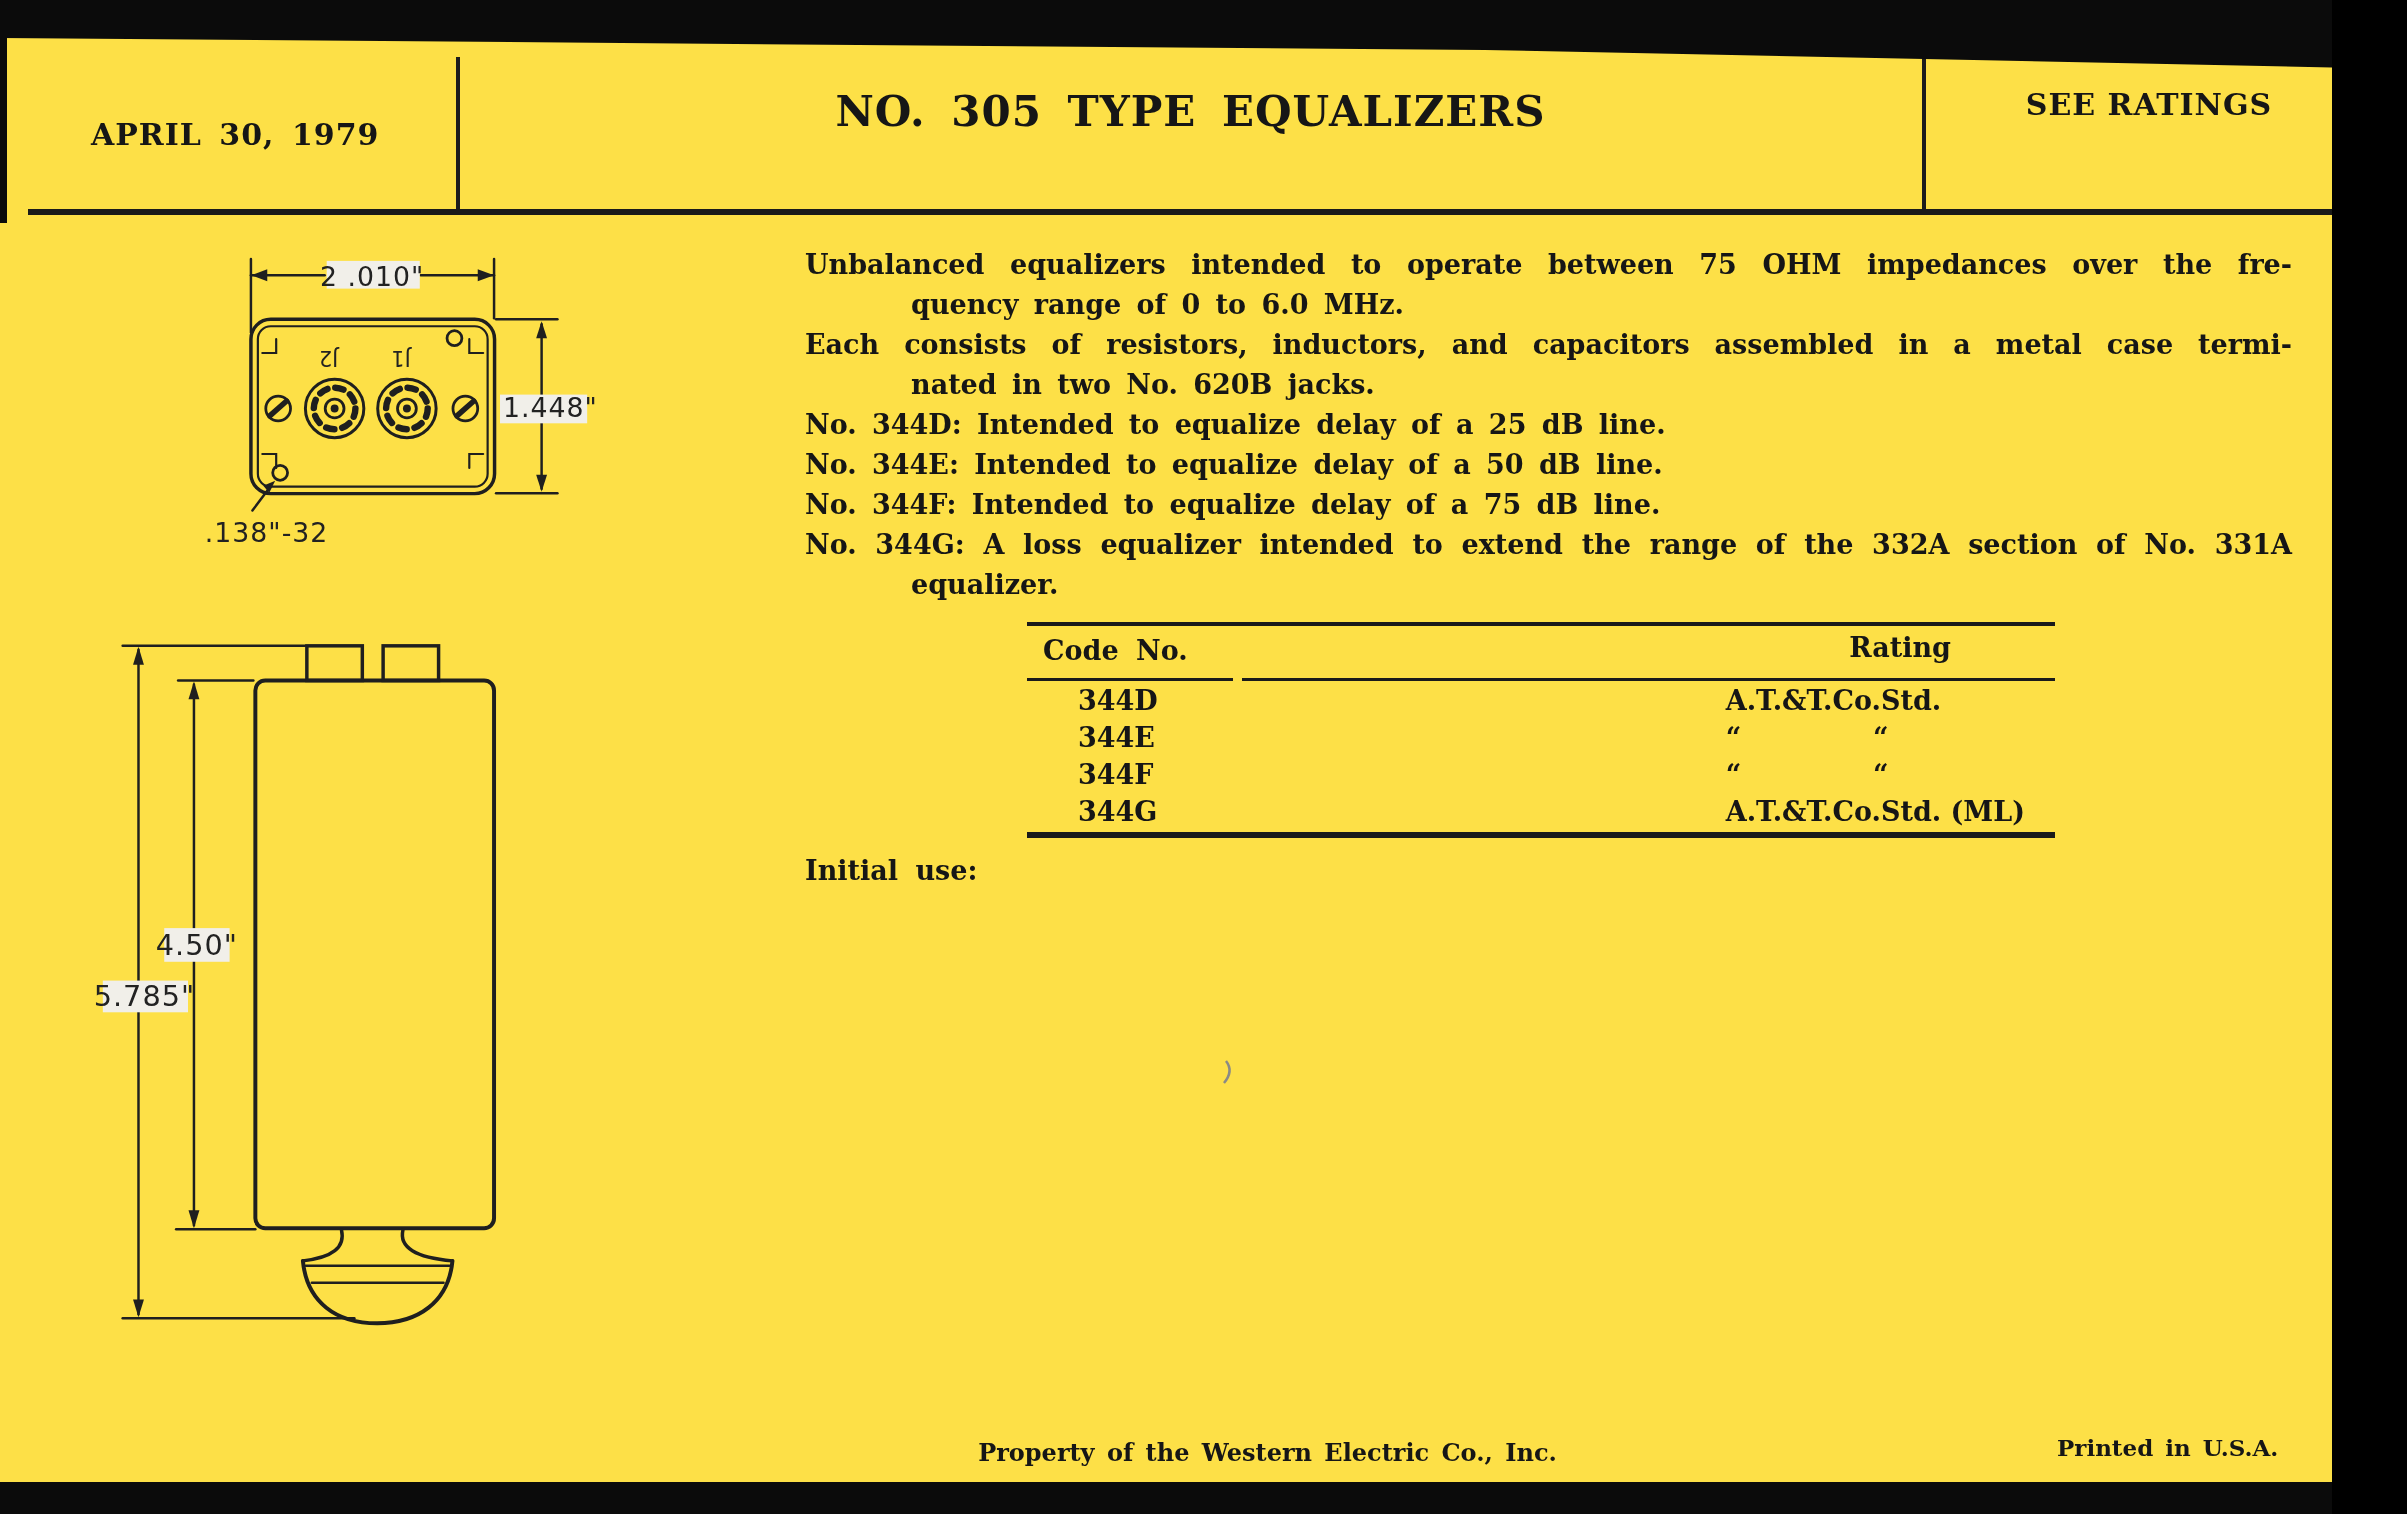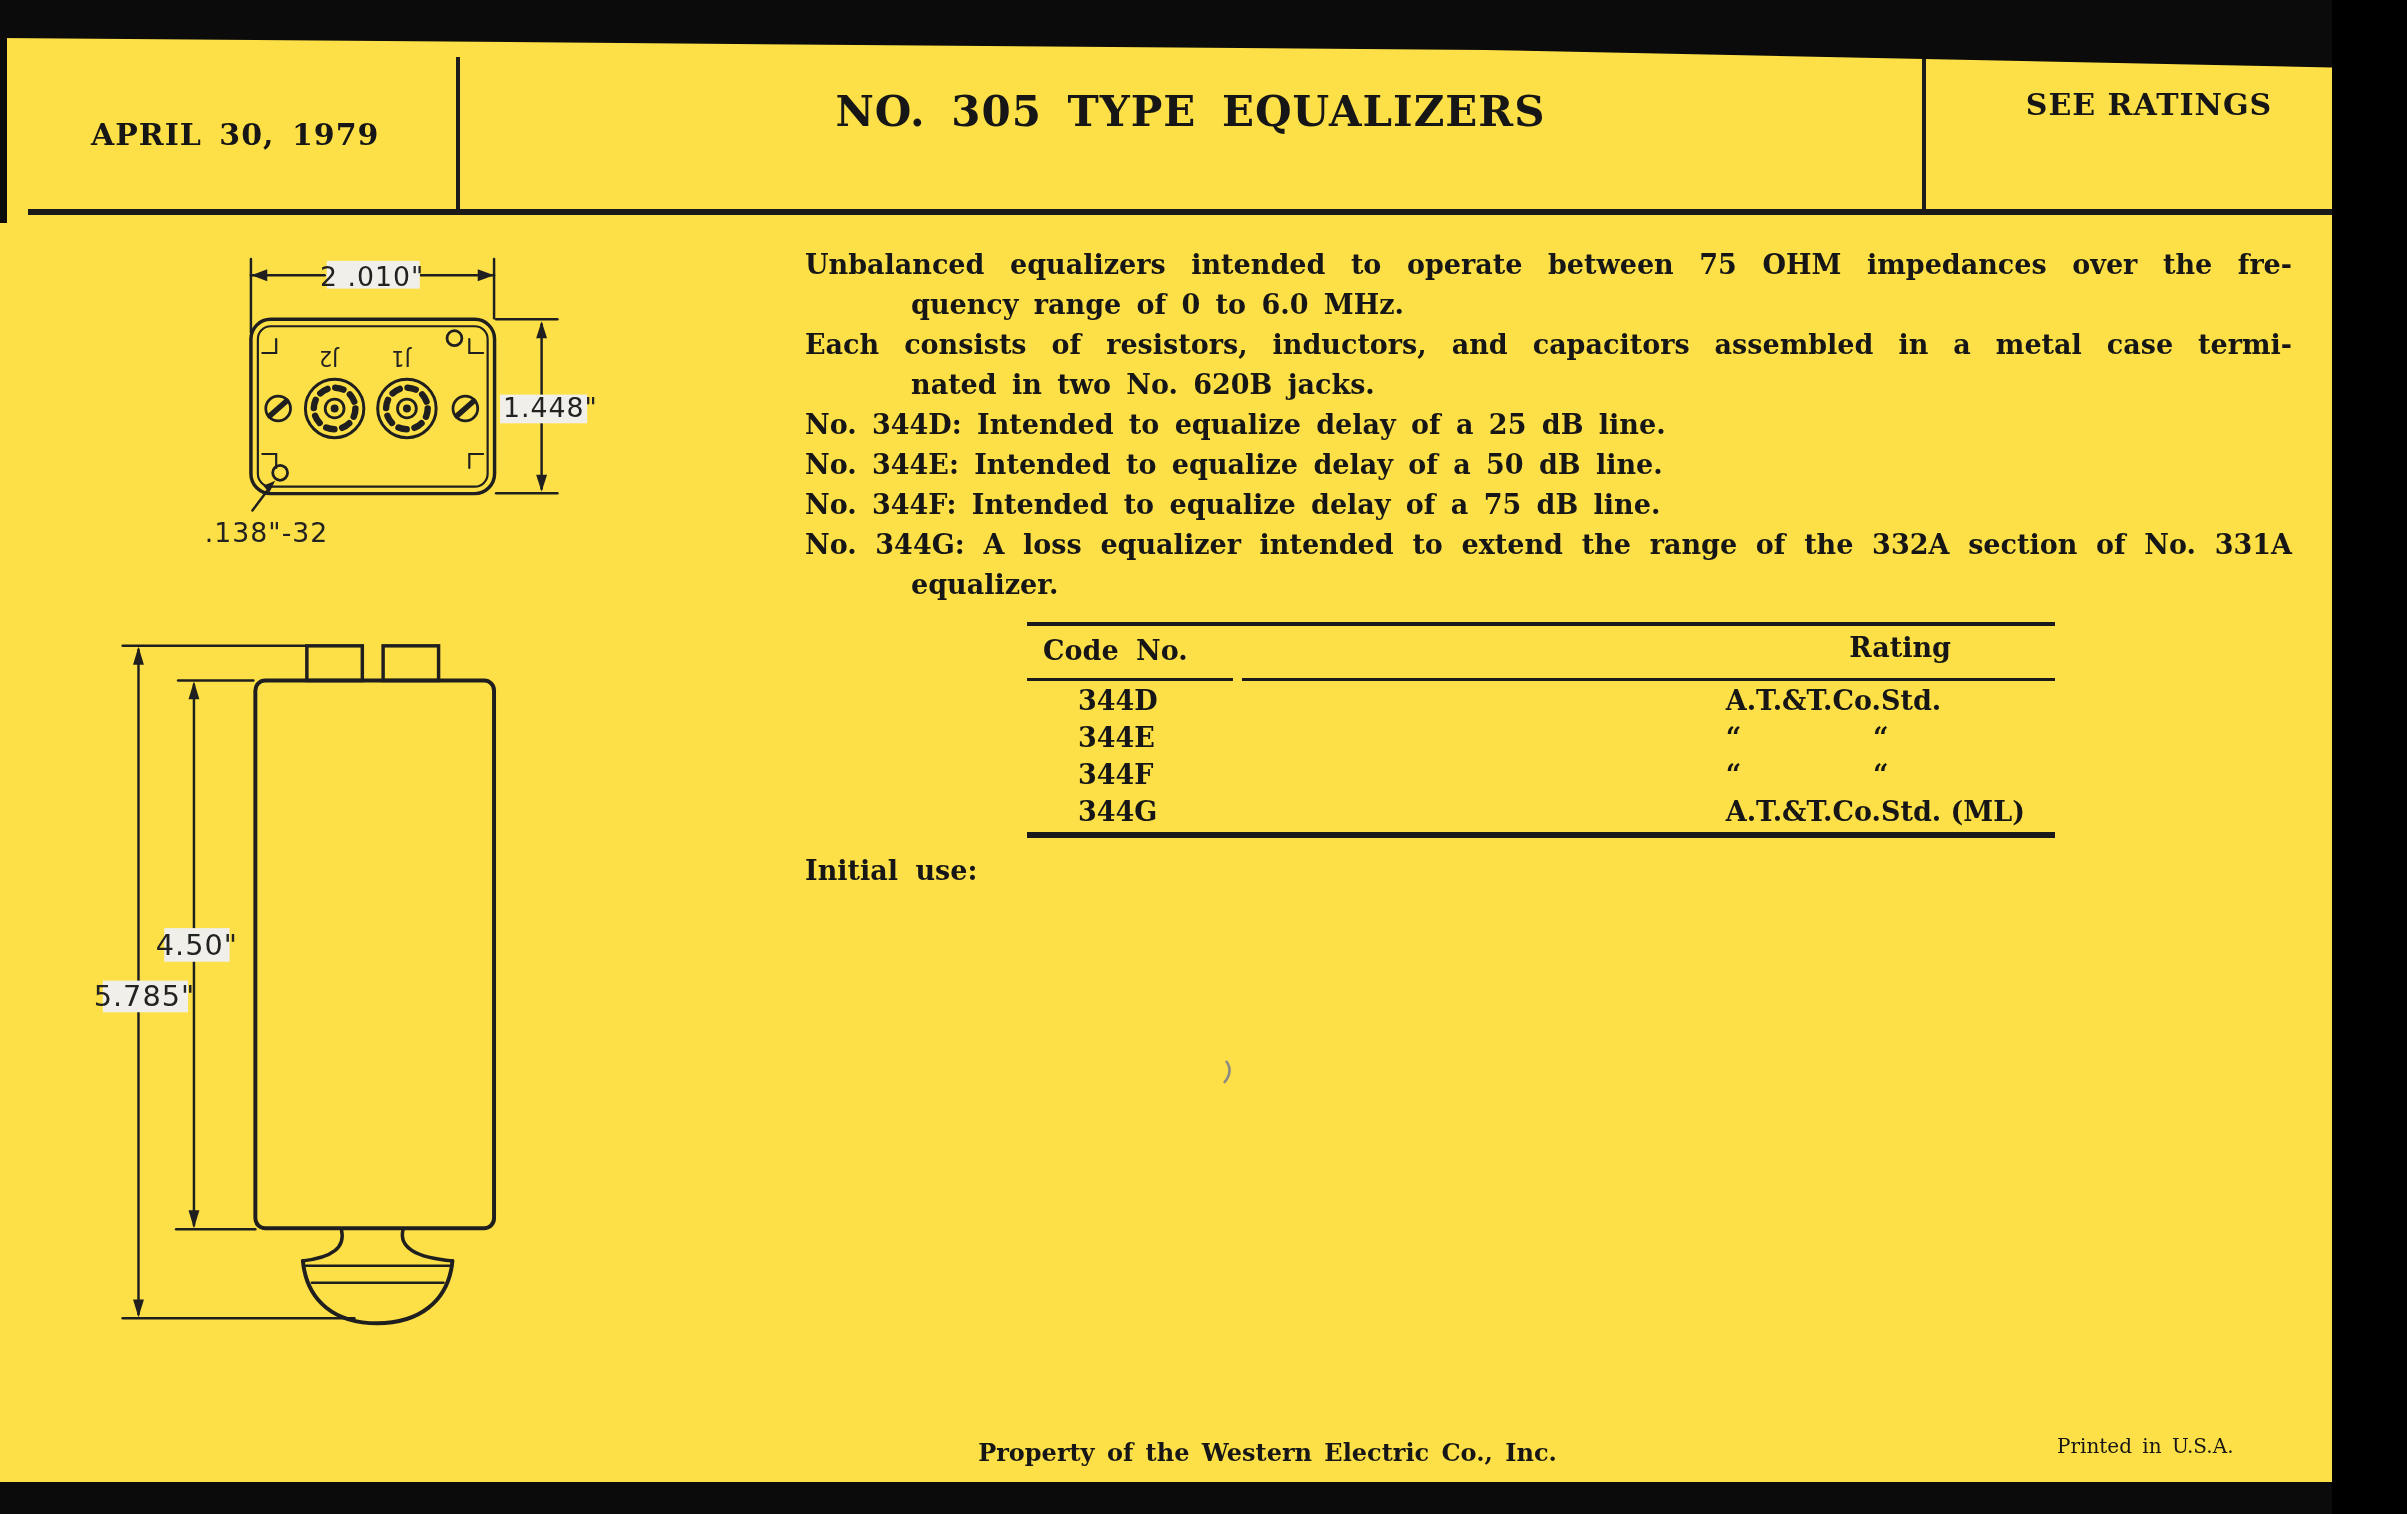--- a/index.html
+++ b/index.html
@@ -37,21 +37,21 @@
   .t-ul2{position:absolute;left:215px;top:56px;width:813px;height:3px;background:#1a1a1a;}
   .t-codes{position:absolute;left:51px;top:60px;line-height:37px;}
   .t-ratings{position:absolute;right:30px;top:60px;line-height:37px;text-align:left;}
   .t-rule-bot{position:absolute;left:0;top:210px;width:1028px;height:6px;background:#1a1a1a;}
   
   .iu-label{position:absolute;left:805px;top:855px;font-size:27px;font-weight:bold;word-spacing:8px;}
   .iu-lines{position:absolute;left:1018px;top:855px;font-size:27px;font-weight:bold;line-height:38px;word-spacing:8px;}
   
   .foot-prop{position:absolute;left:921px;top:1438px;width:693px;text-align:center;
              font-size:24px;font-weight:bold;word-spacing:4px;}
-  .foot-usa{position:absolute;left:2057px;top:1434px;font-size:20px;font-weight:normal;word-spacing:4px;}
+  .foot-usa{position:absolute;left:2057px;top:1434px;font-size:23px;font-weight:bold;word-spacing:4px;}
   svg{position:absolute;overflow:visible;}
   svg text{font-family:"DejaVu Sans",sans-serif;fill:#222;}
 </style>
 </head>
 <body>
 
 <div id="stage">
 
   <div class="hdr-date">APRIL 30, 1979</div>
   <div class="hdr-title">NO. 305 TYPE EQUALIZERS</div>

